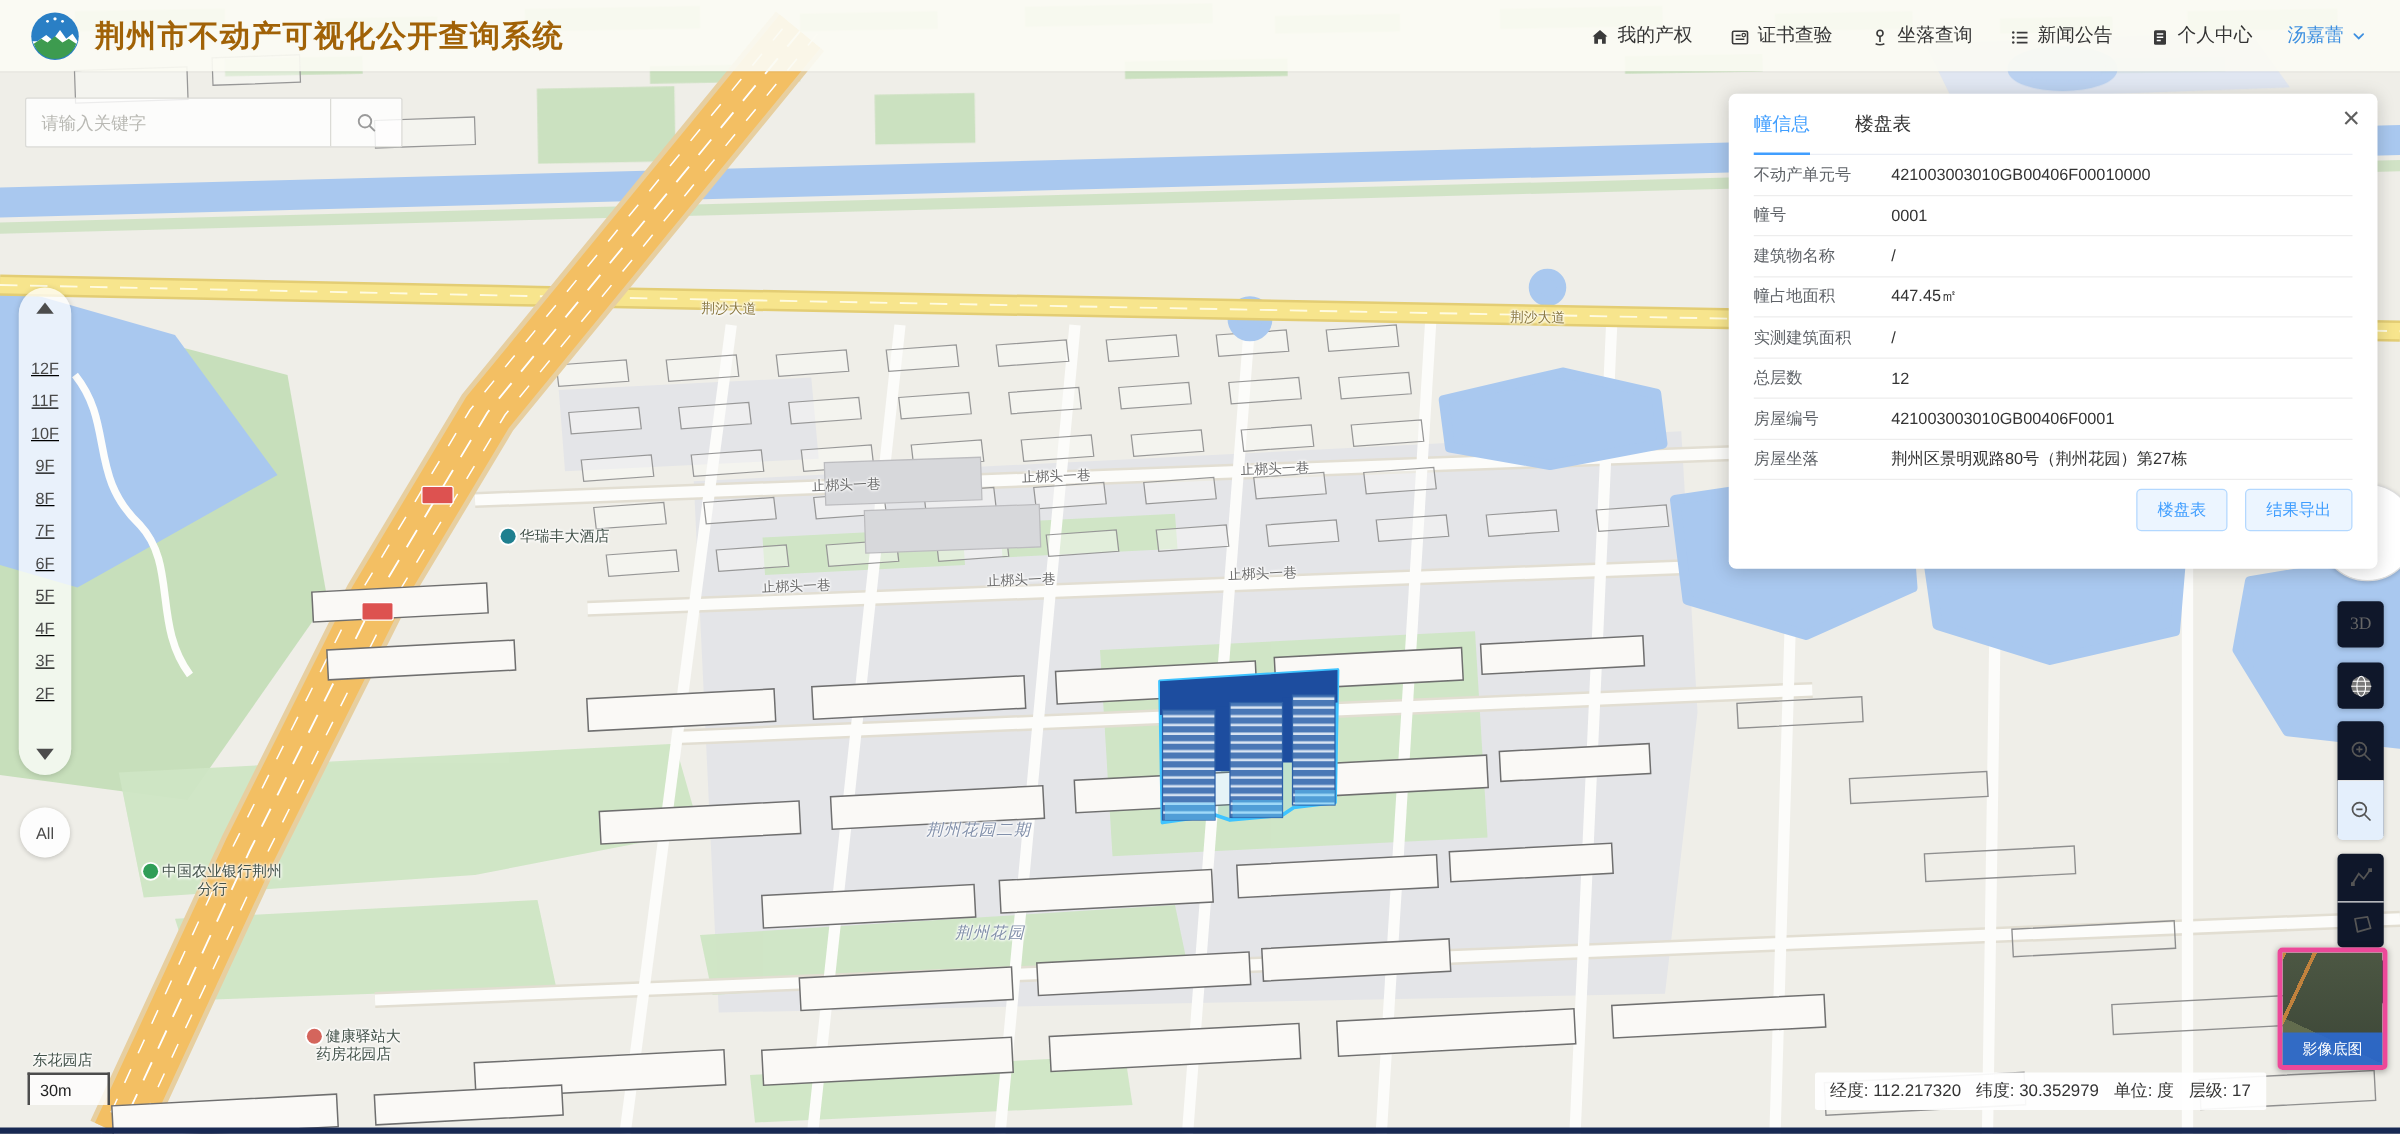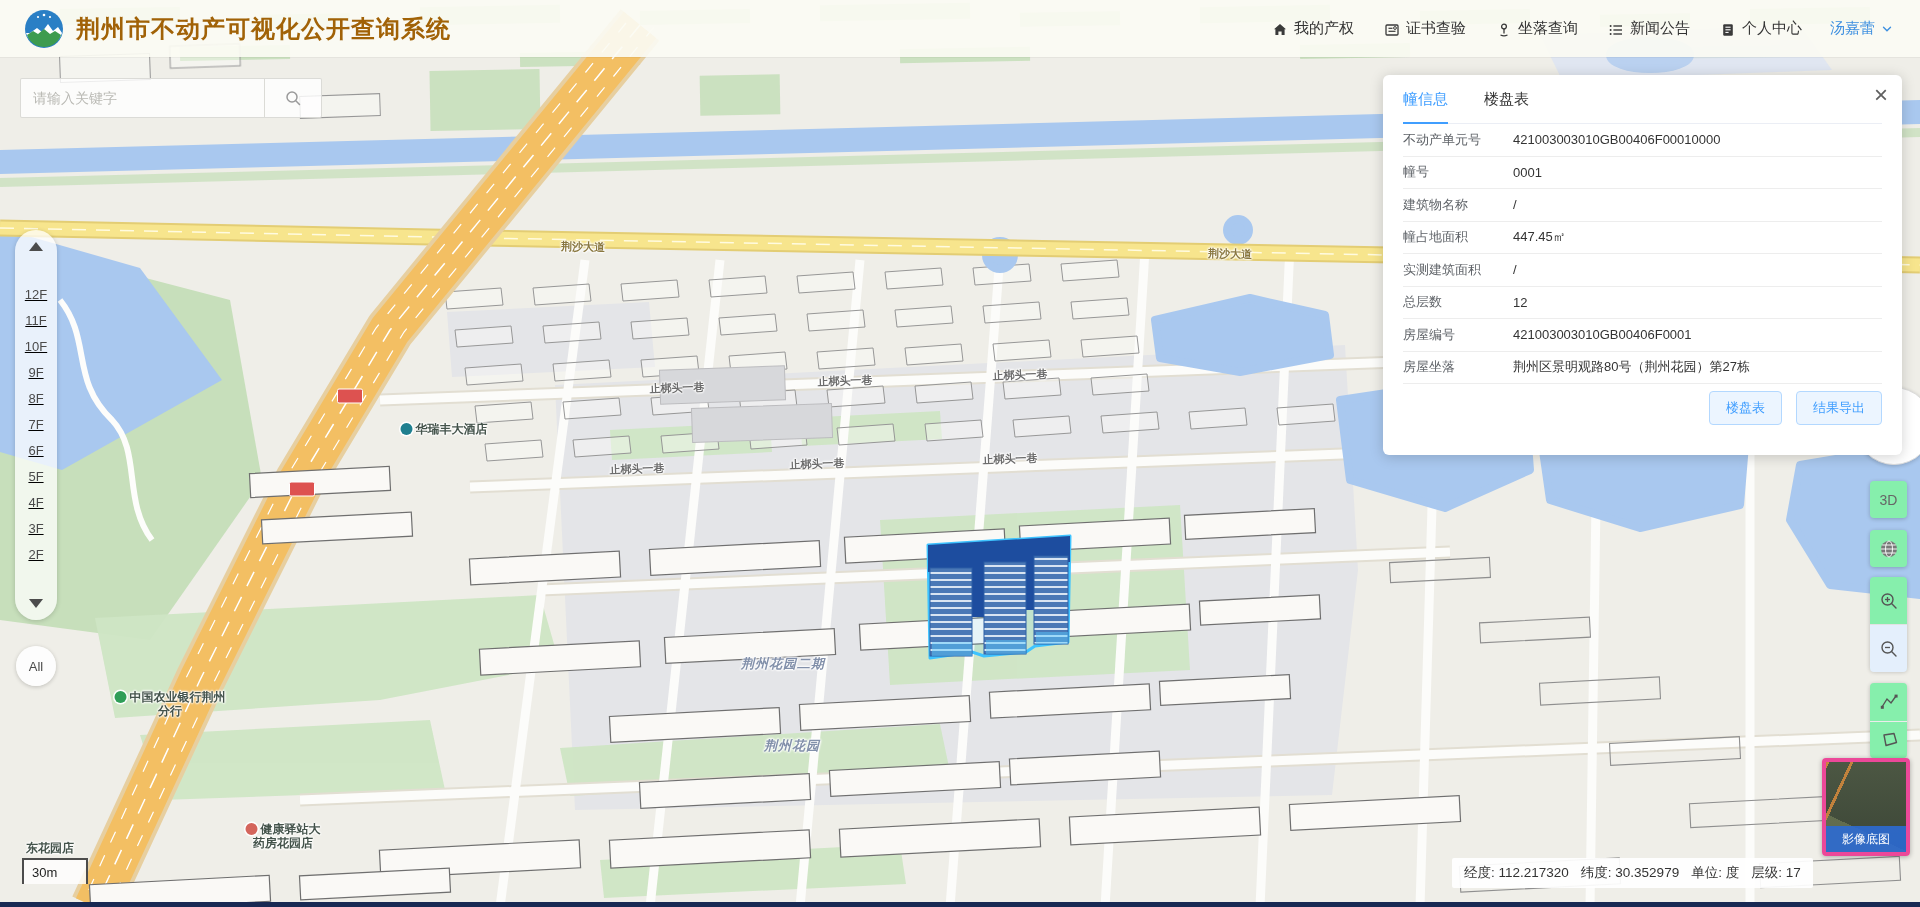--- a/index.html
+++ b/index.html
@@ -38,21 +38,21 @@
   .panel-tab{font-size:15px;color:#333;cursor:pointer;position:relative;height:100%;display:flex;align-items:center;}
   .panel-tab.active{color:#409eff;}
   .panel-tab.active::after{content:"";position:absolute;left:0;right:0;bottom:-1px;height:2px;background:#409eff;}
   .panel-row{display:flex;align-items:center;height:31.5px;border-bottom:1px solid #ededed;font-size:13px;}
   .panel-row .lab{width:110px;color:#5f6368;flex:0 0 auto;}
   .panel-row .val{color:#333;}
   #panel-footer{display:flex;justify-content:flex-end;align-items:center;gap:14px;height:47px;}
   .panel-btn{background:#ecf5ff;border:1px solid #b3d8ff;color:#409eff;font-size:13px;border-radius:4px;
     padding:7px 16px;cursor:pointer;font-family:inherit;}
   
-  .ctl{position:absolute;left:1870px;width:37px;background:#86efac;border-radius:4px;box-shadow:0 1px 4px rgba(0,0,0,.22);z-index:20;}
+  .ctl{position:absolute;left:1870px;width:37px;background:#0f172a;border-radius:4px;box-shadow:0 1px 4px rgba(0,0,0,.22);z-index:20;font-family:Liberation Serif, serif;}
   .ctl-cell{height:37px;display:flex;align-items:center;justify-content:center;cursor:pointer;}
   #ctl-compass{position:absolute;left:1855px;top:387px;width:76px;height:76px;border-radius:50%;background:#fff;
     border:1px solid #ddd;box-shadow:0 1px 4px rgba(0,0,0,.2);z-index:10;}
   #ctl-3d{top:481px;height:37px;}
   #ctl-3d .ctl-cell{font-size:14px;color:#666;}
   #ctl-globe{top:530px;height:37px;}
   #ctl-zoom{top:577px;height:94px;}
   #ctl-zoom .ctl-cell{height:47px;}
   #ctl-zoom .ctl-cell + .ctl-cell{border-top:1px solid #e2e2e2;background:#e4effc;border-radius:0 0 4px 4px;}
   #ctl-measure{top:683px;height:75px;}
@@ -68,21 +68,21 @@
      linear-gradient(115deg,rgba(214,138,60,.9) 0 3px,transparent 3px 22px,rgba(214,138,60,.85) 22px 25px,transparent 25px),
      linear-gradient(25deg,rgba(120,130,90,.6) 0 30%,transparent 30%),
      linear-gradient(#4c5743,#3c4637);}
   #basemap-label{position:absolute;left:0;right:0;bottom:0;height:26px;background:rgba(43,107,214,.88);color:#fff;
     font-size:12px;display:flex;align-items:center;justify-content:center;}
   #scale-bar{position:absolute;left:22px;top:858px;width:66px;height:26px;border:2px solid #4c4c4c;border-bottom:none;
     background:rgba(255,255,255,.78);box-sizing:border-box;display:flex;align-items:center;padding-left:8px;
     font-size:13px;color:#222;z-index:20;}
   #bottom-strip{position:absolute;left:0;bottom:0;width:1920px;height:5px;background:#182953;z-index:35;}
   
-  #map-labels{position:absolute;left:0;top:0;width:1788px;height:907px;z-index:6;pointer-events:none;font-weight:bold;}
+  #map-labels{position:absolute;left:0;top:0;width:1788px;height:907px;z-index:6;pointer-events:none;}
   .map-label{position:absolute;transform:translate(-50%,-50%);white-space:nowrap;text-align:center;
     text-shadow:-1px 0 2px #fff,1px 0 2px #fff,0 -1px 2px #fff,0 1px 2px #fff;}
   .lbl-road{font-size:11px;color:#8a7840;transform:translate(-50%,-50%) rotate(1deg);}
   .lbl-street{font-size:11px;color:#6d6d6d;transform:translate(-50%,-50%) rotate(-2deg);}
   .lbl-area{font-size:13px;color:#8290aa;font-style:italic;letter-spacing:1px;}
   .lbl-poi{font-size:12px;color:#44534b;line-height:14px;}
   .poi-ico{display:inline-block;width:12px;height:12px;border-radius:50%;vertical-align:-2px;margin-right:3px;
     box-shadow:0 0 0 1.5px #fff;}
   .road-badge{position:absolute;width:24px;height:13px;background:#dd5250;border:1px solid #fff;border-radius:2px;
     transform:translate(-50%,-50%);}

